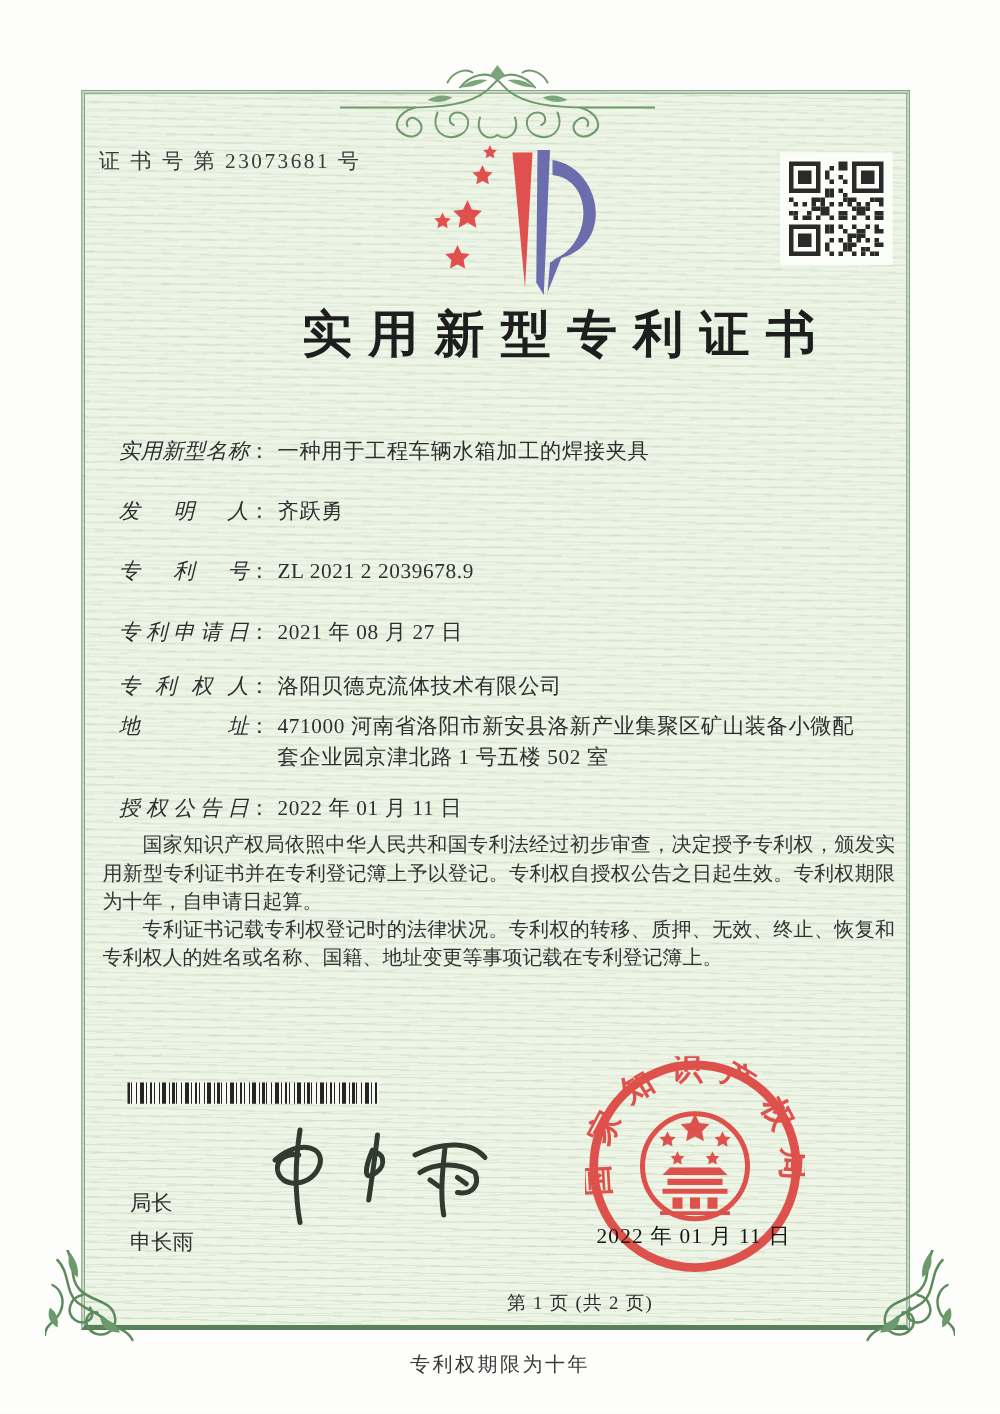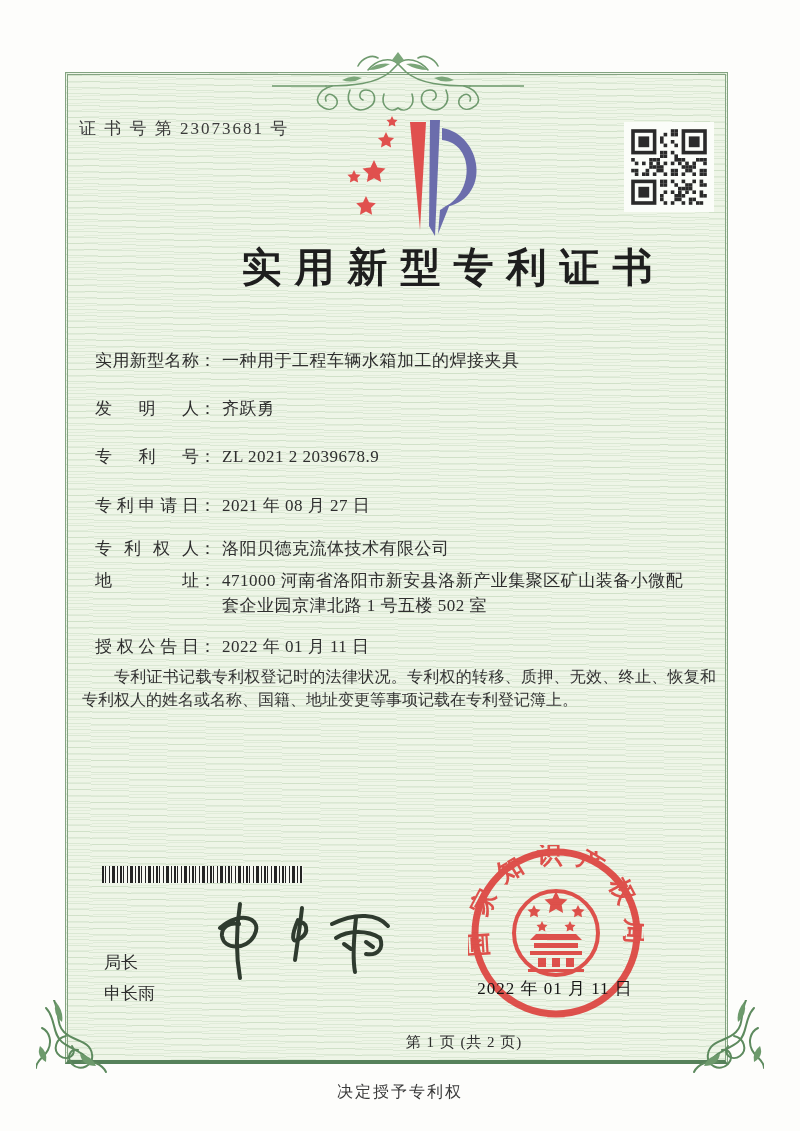--- a/index.html
+++ b/index.html
@@ -17,21 +17,21 @@
       repeating-linear-gradient(-1.5deg, rgba(140,178,130,.13) 0 1px, transparent 1px 7px);
   }
   .cert-no{position:absolute;left:79px;top:117px;font-size:17px;letter-spacing:2px;color:#3a3a3a;}
   .logo{position:absolute;left:336px;top:108px;}
   .qr{position:absolute;left:624px;top:122px;background:#fbfdf9;}
   .title{
     position:absolute;left:65px;top:240px;width:764px;text-align:center;
     font-size:40px;font-weight:700;letter-spacing:13px;color:#1e1e1e;text-indent:13px;
   }
   .field-row{position:absolute;left:95px;width:615px;font-size:17px;line-height:25px;}
-  .flabel{display:inline-block;width:104px;text-align:justify;text-align-last:justify;vertical-align:top;}
+  .flabel{display:inline-block;width:104px;text-align:justify;text-align-last:justify;vertical-align:top;font-style:italic;}
   .fcolon{vertical-align:top;display:inline-block;margin-right:6px;}
   .fvalue{display:inline-block;width:470px;vertical-align:top;letter-spacing:.5px;}
   .grant-group{position:absolute;left:305px;top:0;white-space:nowrap;}
   .grant-group .fcolon{margin-right:4px;}
   .paras{position:absolute;left:82px;top:666px;width:634px;font-size:16px;line-height:22.5px;color:#333;}
   .paras p{margin:0;text-indent:2em;text-align:justify;}
   .barcode{
     position:absolute;left:102px;top:866px;width:201px;height:17px;
     background:repeating-linear-gradient(90deg,
       #242424 0 2px,#f6f8f2 2px 3px,#242424 3px 4px,#f6f8f2 4px 7px,
@@ -264,20 +264,21 @@
   <span class="flabel">专利权人</span><span class="fcolon">：</span><span class="fvalue">洛阳贝德克流体技术有限公司</span>
 </div>
 <div class="field-row" style="top:568px">
   <span class="flabel">地址</span><span class="fcolon">：</span><span class="fvalue">471000 河南省洛阳市新安县洛新产业集聚区矿山装备小微配套企业园京津北路 1 号五楼 502 室</span>
 </div>
 <div class="field-row" style="top:634px">
   <span class="flabel">授权公告日</span><span class="fcolon">：</span><span class="fvalue" style="width:185px">2022 年 01 月 11 日</span>
 </div>
 
 <div class="paras">
+  <p>国家知识产权局依照中华人民共和国专利法经过初步审查，决定授予专利权，颁发实用新型专利证书并在专利登记簿上予以登记。专利权自授权公告之日起生效。专利权期限为十年，自申请日起算。</p>
   <p>专利证书记载专利权登记时的法律状况。专利权的转移、质押、无效、终止、恢复和专利权人的姓名或名称、国籍、地址变更等事项记载在专利登记簿上。</p>
 </div>
 
 <div class="barcode"></div>
 
 <div class="officer">
   <div>局长</div>
   <div class="name">申长雨</div>
 </div>
 
@@ -317,13 +318,13 @@
       <rect x="70" y="113" width="8" height="9"></rect>
       <rect x="84" y="113" width="8" height="9"></rect>
       <rect x="98" y="113" width="8" height="9"></rect>
       <rect x="60" y="124" width="56" height="3"></rect>
     </g>
   </g>
 </svg>
 <div class="seal-date">2022 年 01 月 11 日</div>
 
 <div class="page-info">第 1 页 (共 2 页)</div>
-<div class="back-note">决定授予专利权</div>
+<div class="back-note">专利权期限为十年</div>
 
 </body></html>

